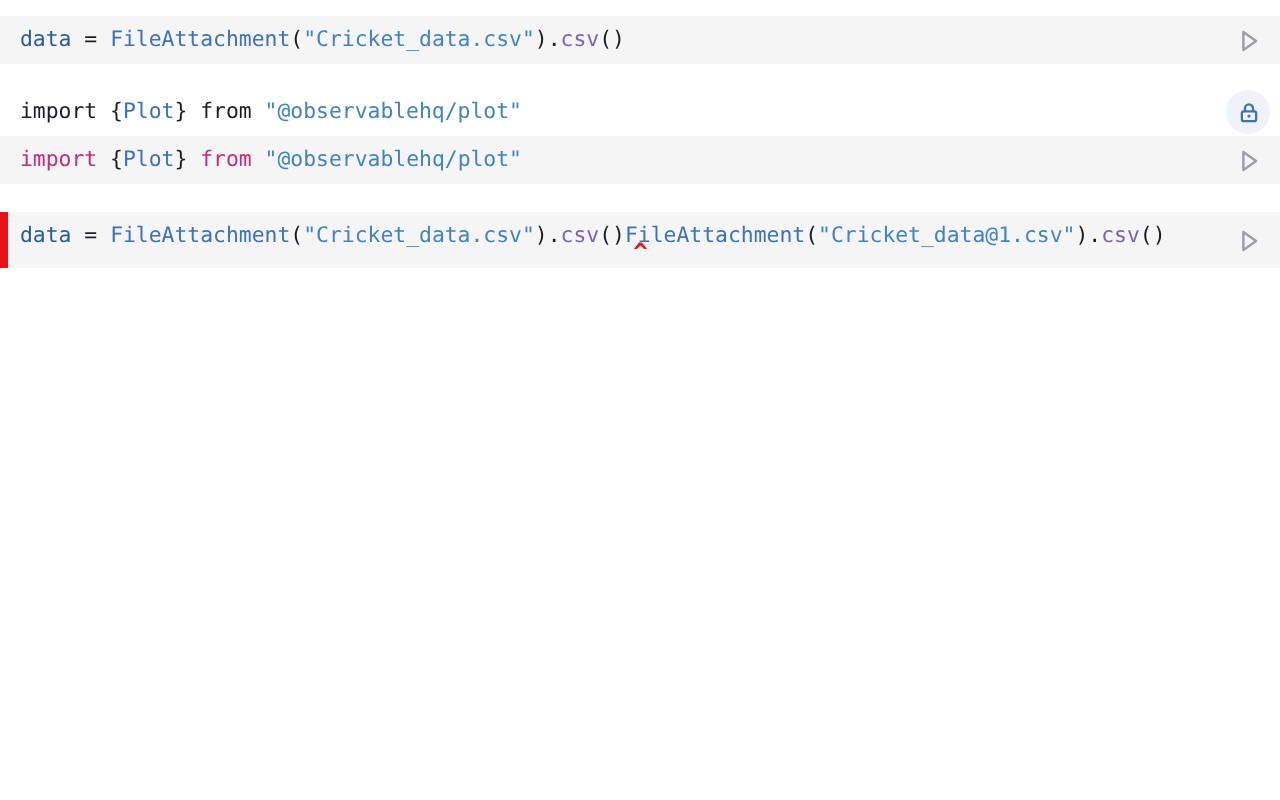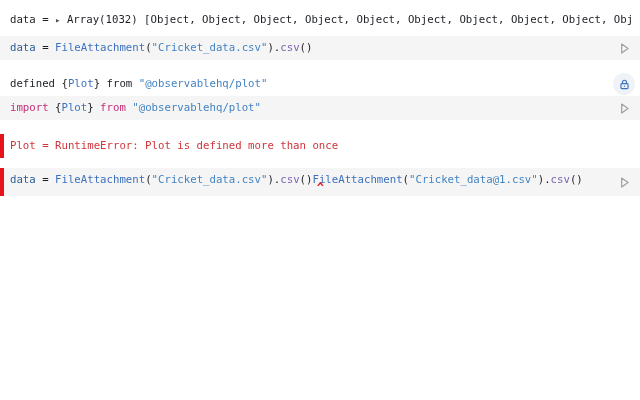--- a/index.html
+++ b/index.html
@@ -34,36 +34,34 @@
              width:22px;height:22px;display:flex;align-items:center;justify-content:center;
              background:transparent;border:none;padding:0;cursor:pointer;}
   .icon-slot.lockbg{background:#eff2f6;border-radius:50%;}
   .caret{position:absolute;top:14px;color:#e7131a;font-weight:bold;font-size:12px;line-height:12px;}
 </style>
 </head>
 <body>
 
 <div class="notebook">
     <div class="cell">
-      <div class="row output"><span class="plain">data = </span><span class="arrow">▸</span><span class="plain"> Array(1032) [Object, Object, Object, Object, Object, Object, Object, Object, Object, Obj</span></div>
       <div class="row code"><span class="def">data</span><span class="plain"> = </span><span class="fn">FileAttachment</span><span class="plain">(</span><span class="str">"Cricket_data.csv"</span><span class="plain">).</span><span class="prop">csv</span><span class="plain">()</span><button class="icon-slot"><svg viewBox="0 0 16 16" width="15" height="15">
             <path d="M5 3.2 L11.8 8 L5 12.8 Z" fill="none" stroke="#9aa0a6" stroke-width="1.3" stroke-linejoin="round"></path>
           </svg></button></div>
     </div>
     <div class="cell">
-      <div class="row output"><span class="plain">defined {</span><span class="fn">Plot</span><span class="plain">} from </span><span class="str">"@observablehq/plot"</span><button class="icon-slot lockbg"><svg viewBox="0 0 16 16" width="13" height="13">
+      <div class="row output"><span class="plain">import {</span><span class="fn">Plot</span><span class="plain">} from </span><span class="str">"@observablehq/plot"</span><button class="icon-slot lockbg"><svg viewBox="0 0 16 16" width="13" height="13">
             <rect x="3.6" y="7" width="8.8" height="6" rx="1.2" fill="none" stroke="#3a72b4" stroke-width="1.4"></rect>
             <path d="M5.5 7 V5.2 a2.5 2.5 0 0 1 5 0 V7" fill="none" stroke="#3a72b4" stroke-width="1.4"></path>
             <circle cx="8" cy="10" r="0.9" fill="#3a72b4"></circle>
           </svg></button></div>
       <div class="row code"><span class="kw">import</span><span class="plain"> {</span><span class="fn">Plot</span><span class="plain">} </span><span class="kw">from</span><span class="plain"> </span><span class="str">"@observablehq/plot"</span><button class="icon-slot"><svg viewBox="0 0 16 16" width="15" height="15">
             <path d="M5 3.2 L11.8 8 L5 12.8 Z" fill="none" stroke="#9aa0a6" stroke-width="1.3" stroke-linejoin="round"></path>
           </svg></button></div>
     </div>
     <div class="cell error">
-      <div class="row output"><span class="err">Plot = RuntimeError: Plot is defined more than once</span></div>
     </div>
     <div class="cell error">
       <div class="row code tall"><span class="def">data</span><span class="plain"> = </span><span class="fn">FileAttachment</span><span class="plain">(</span><span class="str">"Cricket_data.csv"</span><span class="plain">).</span><span class="prop">csv</span><span class="plain">()</span><span class="fn">FileAttachment</span><span class="plain">(</span><span class="str">"Cricket_data@1.csv"</span><span class="plain">).</span><span class="prop">csv</span><span class="plain">()</span><span class="caret" style="left: 312.68px;">^</span><button class="icon-slot"><svg viewBox="0 0 16 16" width="15" height="15">
             <path d="M5 3.2 L11.8 8 L5 12.8 Z" fill="none" stroke="#9aa0a6" stroke-width="1.3" stroke-linejoin="round"></path>
           </svg></button></div>
     </div>
   </div>
 
 </body></html>

